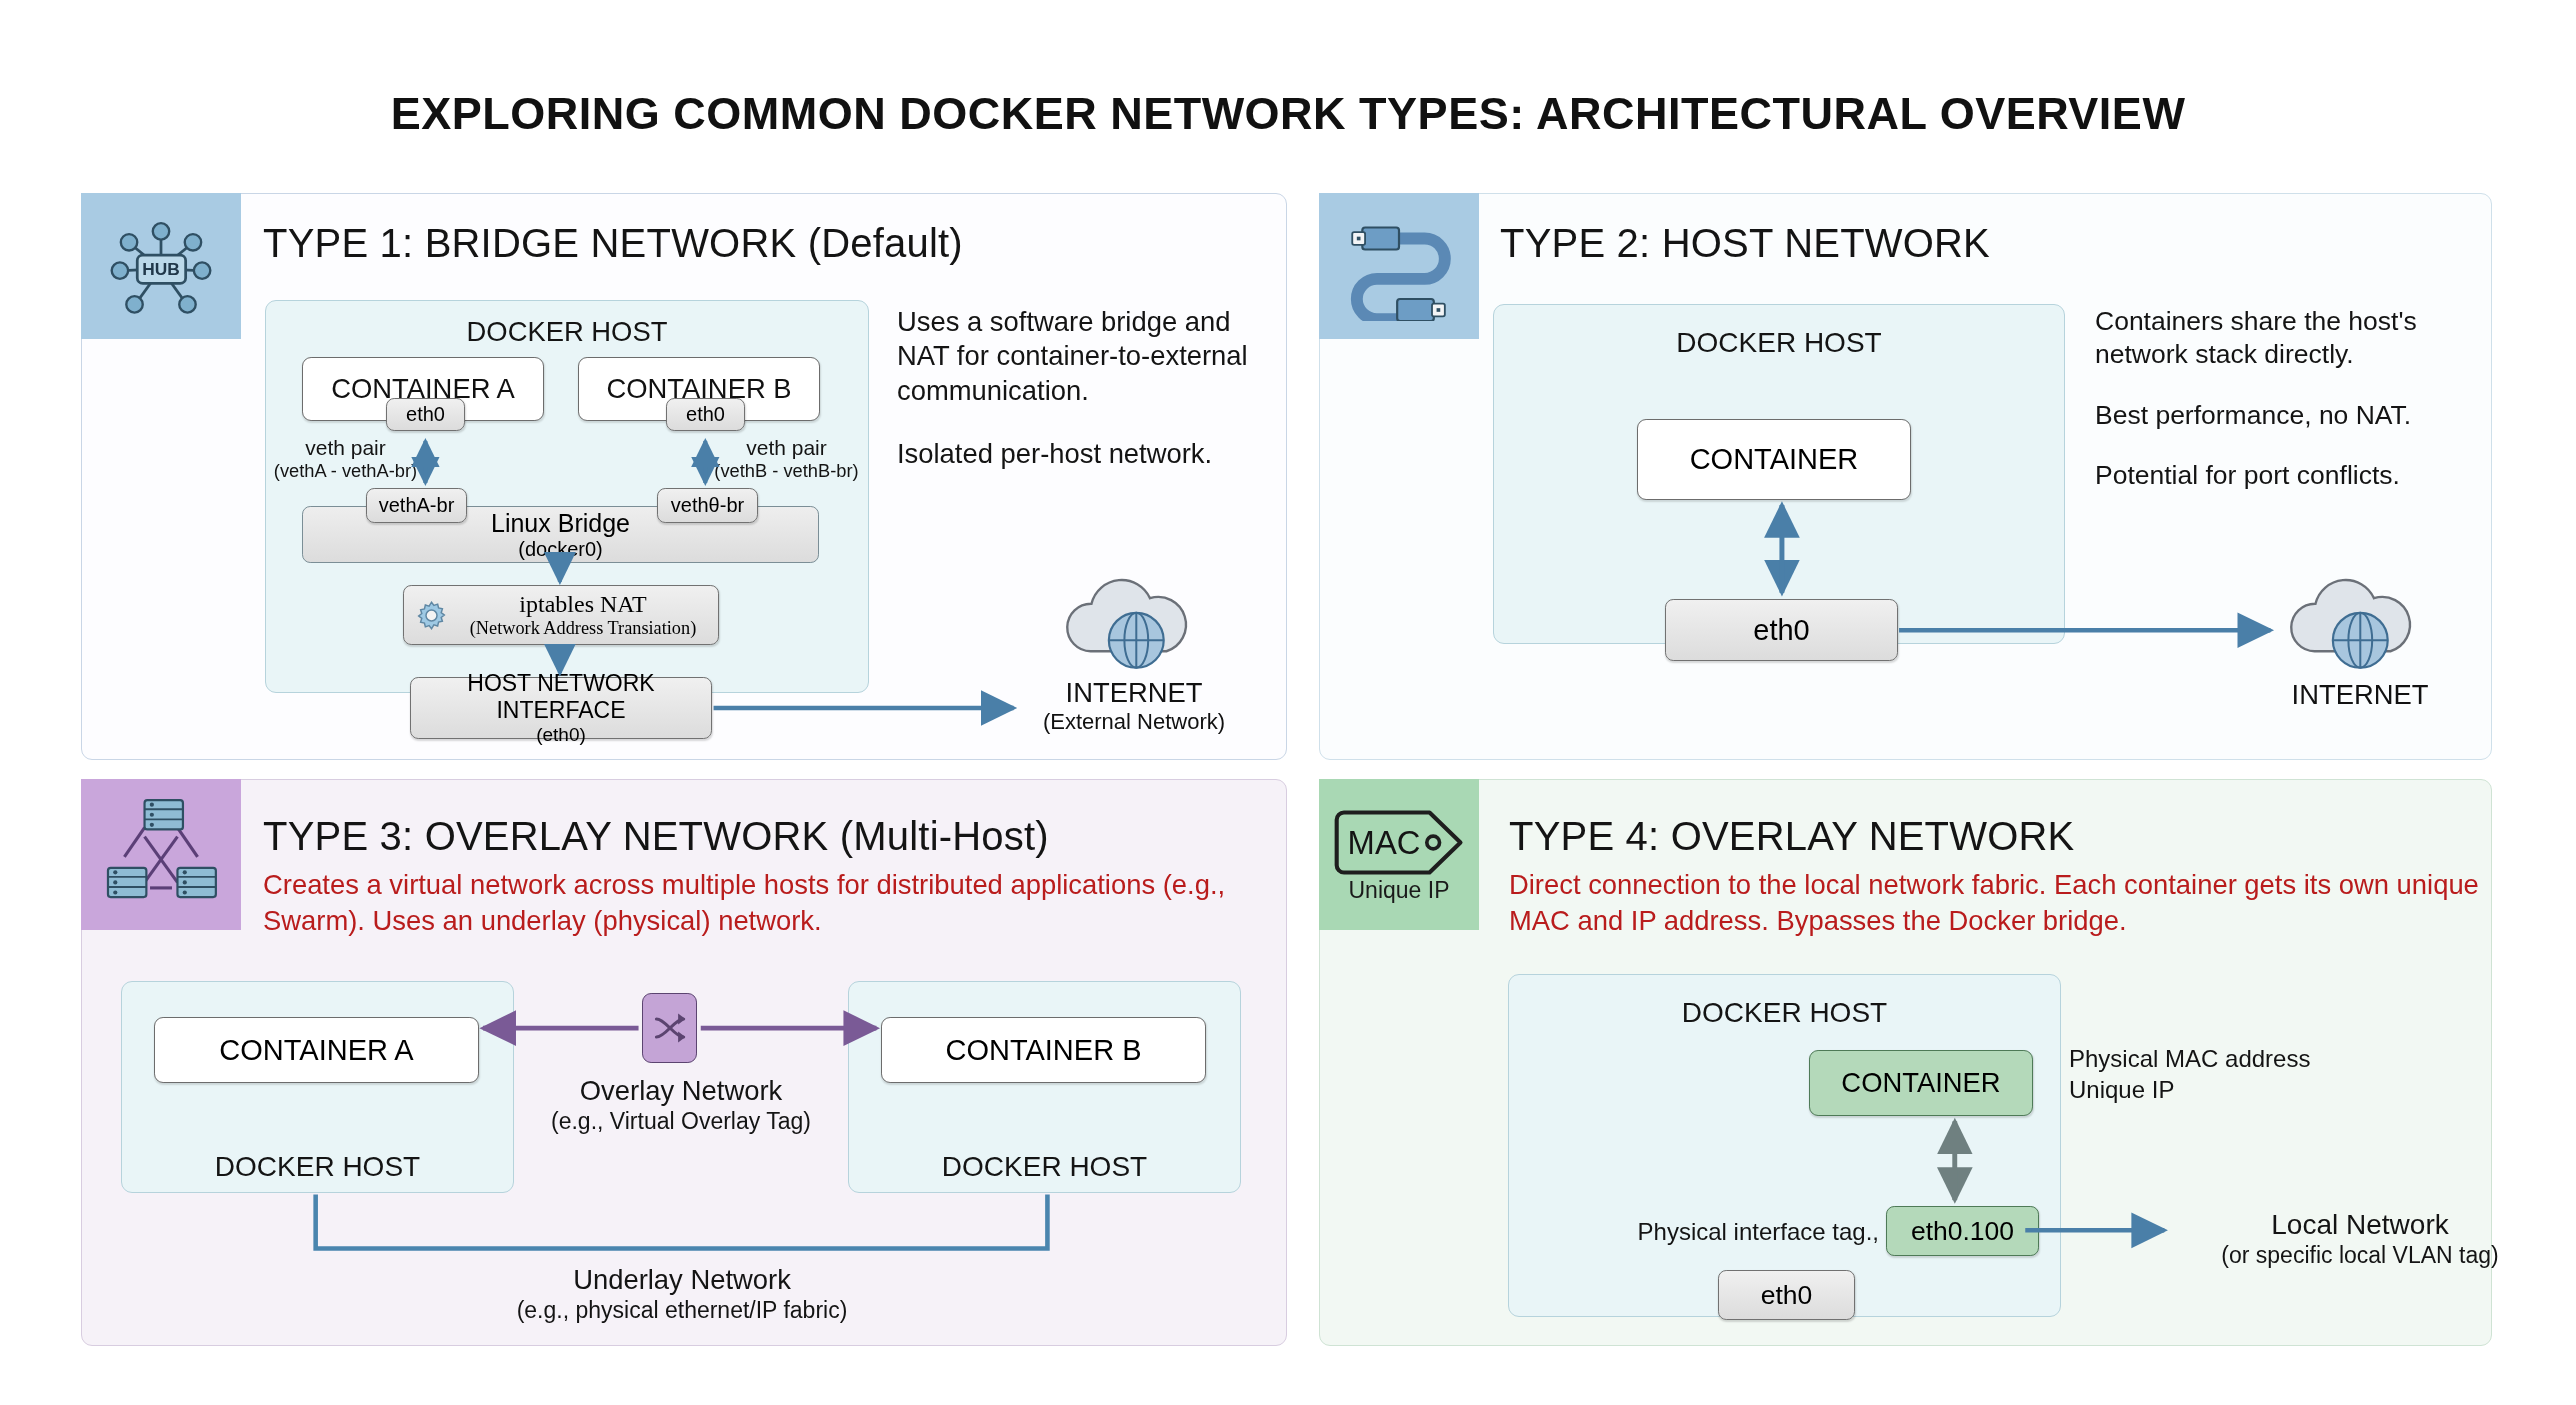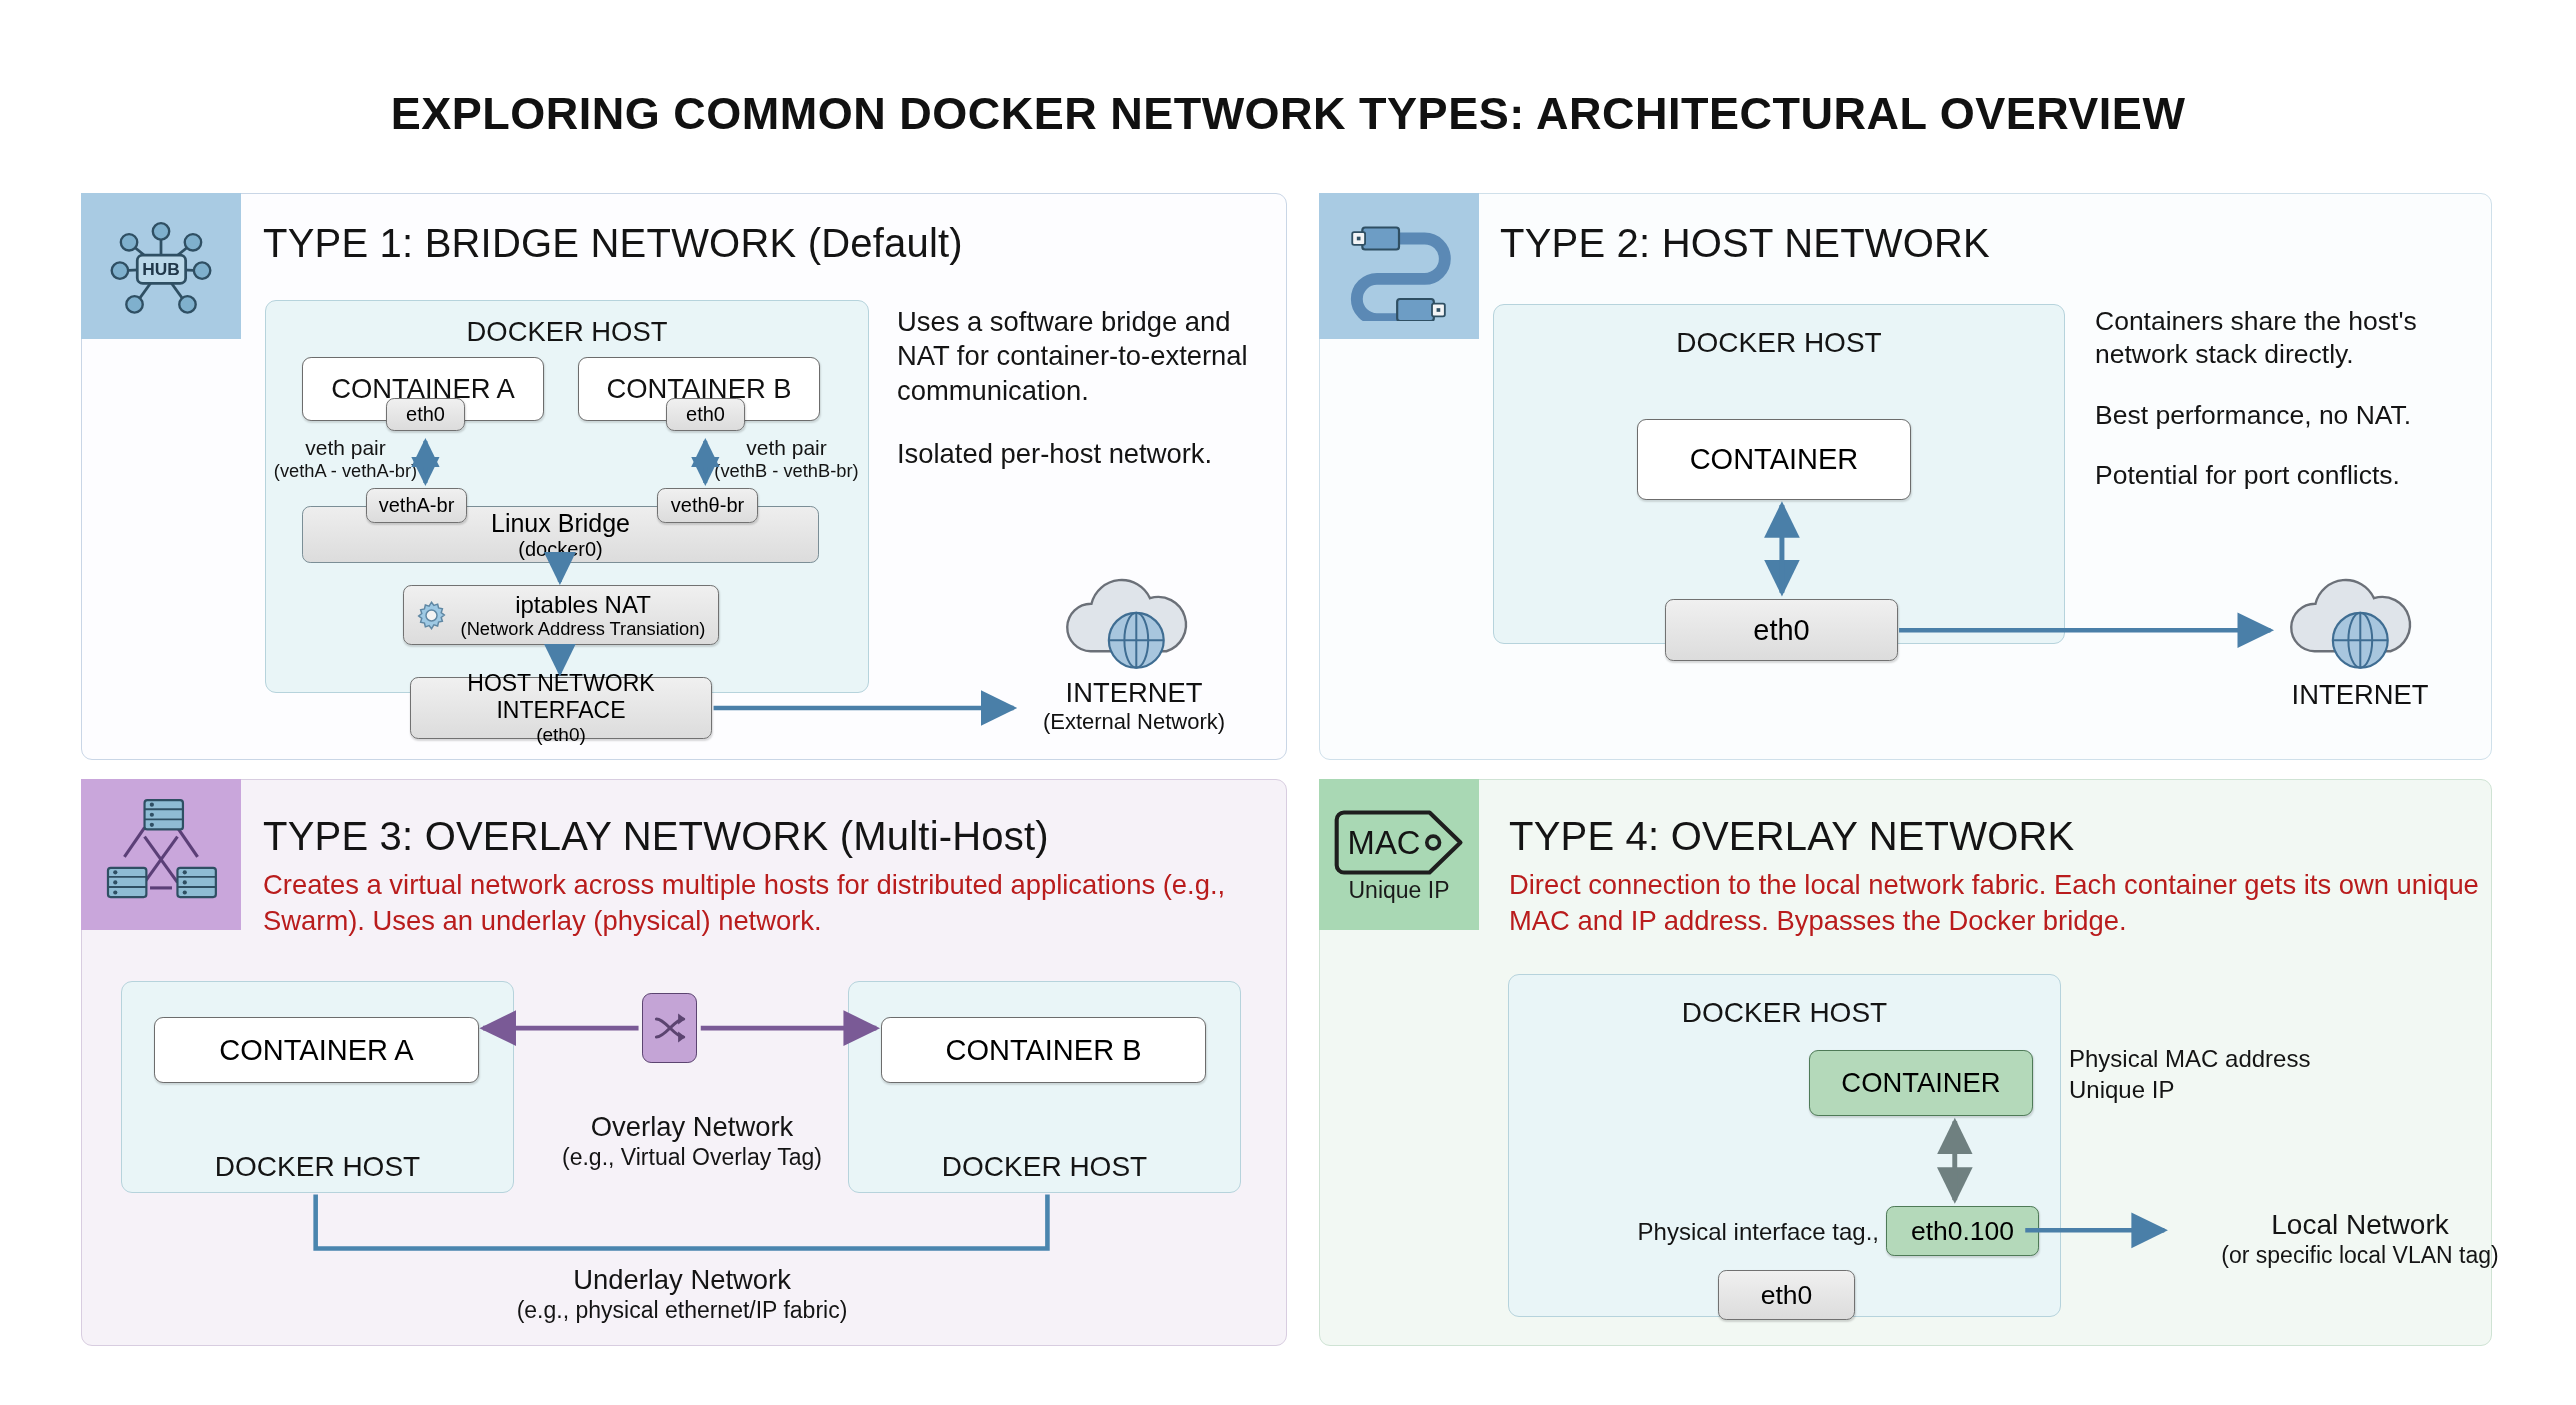--- a/index.html
+++ b/index.html
@@ -175,21 +175,21 @@
     <span style="font-size:20px;">(docker0)</span>
   </div>
 
   <div class="box graybox" style="left:366px; top:488px; width:101px; height:35px;">
     <span style="font-size:20px;">vethA-br</span>
   </div>
   <div class="box graybox" style="left:657px; top:488px; width:101px; height:35px;">
     <span style="font-size:20px;">vethθ-br</span>
   </div>
 
-  <div class="box graybox" style="left:403px; top:585px; width:316px; height:60px; justify-content:flex-start;">
+  <div class="box graybox" style="left:403px; top:585px; width:316px; height:60px; justify-content:flex-start;font-family:Liberation Serif, serif;">
     <svg width="33" height="33" viewBox="0 0 36 36" style="margin-left:11px; flex:none;">
       <g fill="#9ec9e4" stroke="#5f87a3" stroke-width="1.6">
         <path d="M18 3.5l2.6 3.4 4.1-1.3 1 4.2 4.2 1-1.3 4.1 3.4 2.6-3.4 2.6 1.3 4.1-4.2 1-1 4.2-4.1-1.3L18 32.5l-2.6-3.4-4.1 1.3-1-4.2-4.2-1 1.3-4.1L4 18.5l3.4-2.6-1.3-4.1 4.2-1 1-4.2 4.1 1.3z"></path>
       </g>
       <circle cx="18" cy="18" r="6" fill="#f3f3f3" stroke="#5f87a3" stroke-width="1.6"></circle>
     </svg>
     <div style="flex:1; text-align:center; line-height:1.15;">
       <div style="font-size:24px;">iptables NAT</div>
       <div style="font-size:18.3px;">(Network Address Transiation)</div>
     </div>
@@ -321,21 +321,21 @@
     <svg width="38" height="38" viewBox="0 0 42 42">
       <g stroke="#5b4470" stroke-width="3.4" fill="none" stroke-linecap="round">
         <path d="M6 11 C16 11 26 31 36 31"></path>
         <path d="M6 31 C16 31 26 11 36 11"></path>
       </g>
       <path d="M30 5 L38 11 L30 17 Z" fill="#5b4470"></path>
       <path d="M30 25 L38 31 L30 37 Z" fill="#5b4470"></path>
     </svg>
   </div>
 
-  <div class="lbl" style="left:525px; top:1075px; width:334px; line-height:1.2;margin-top:36px;">
+  <div class="lbl" style="left:514px; top:1075px; width:334px; line-height:1.2;">
     <div style="font-size:27.4px;">Overlay Network</div>
     <div style="font-size:23px;">(e.g., Virtual Overlay Tag)</div>
   </div>
 
   <div class="lbl" style="left:403px; top:1264px; width:558px; line-height:1.2;">
     <div style="font-size:27.4px;">Underlay Network</div>
     <div style="font-size:23px;">(e.g., physical ethernet/IP fabric)</div>
   </div>
 
   <div class="panel" id="panel4"></div>

